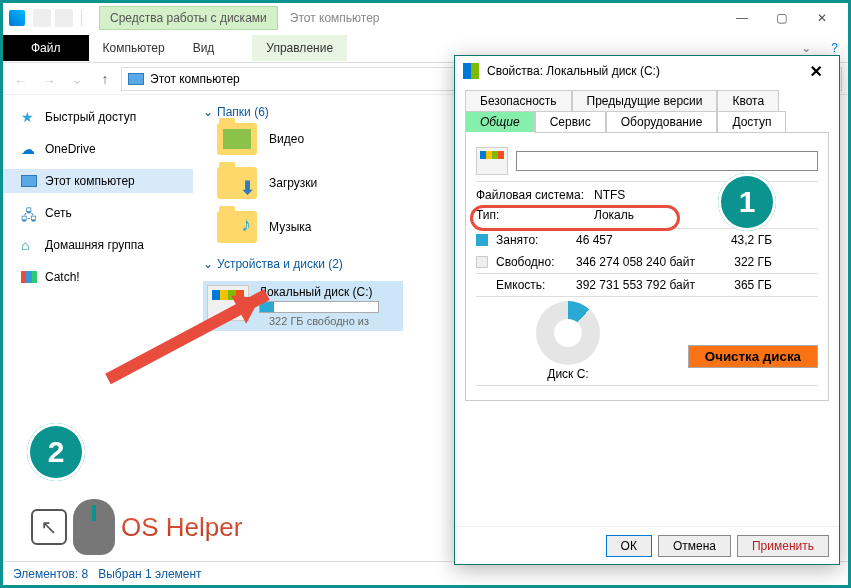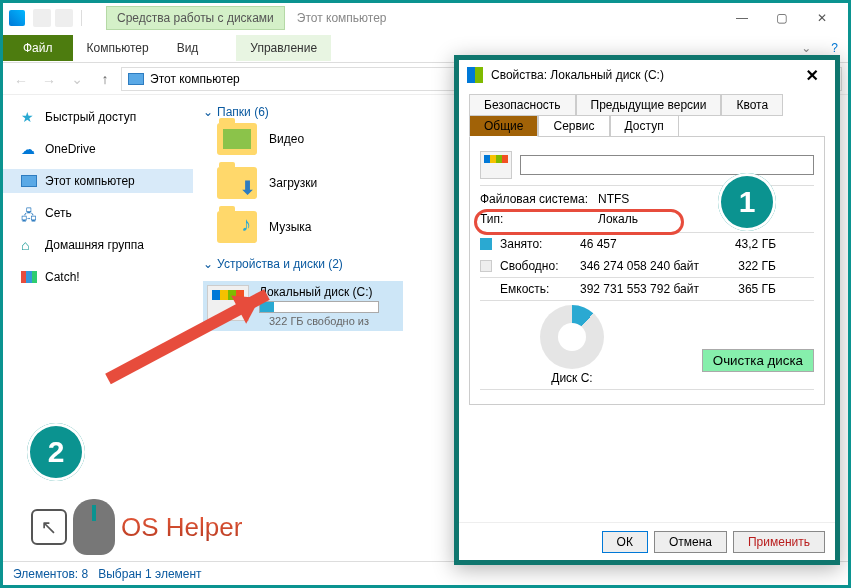--- a/index.html
+++ b/index.html
@@ -7,28 +7,28 @@
 
 
 .explorer { position: absolute; inset: 0; display: flex; flex-direction: column; }
 
 
 .titlebar { height: 30px; display: flex; align-items: center; padding: 0 6px; font-size: 12px; color: #666; }
 .tb-icon { width: 16px; height: 16px; background: linear-gradient(45deg,#0078d7,#00b7ff); border-radius: 2px; margin-right: 4px; }
 .qat { display: flex; gap: 4px; align-items: center; }
 .qat-icon { width: 18px; height: 18px; background: #eee; border-radius: 2px; }
 .qat-sep { width: 1px; height: 16px; background: #ddd; margin: 0 4px; }
-.tab-context { background: #d4f0c8; border: 1px solid #b5d9a6; padding: 4px 10px; font-size: 12px; color: #555; margin-left: 20px; }
+.tab-context { background: #d4f0c8; border: 1px solid #b5d9a6; padding: 4px 10px; font-size: 12px; color: #555; margin-left: 13px; }
 .wintitle { color: #888; margin-left: 12px; font-size: 12px; }
 .winctrl { margin-left: auto; display: flex; gap: 0; }
 .winctrl div { width: 40px; height: 24px; display: flex; align-items: center; justify-content: center; font-size: 12px; color: #555; }
 
 
 .ribbon { height: 30px; display: flex; align-items: center; border-bottom: 1px solid #ddd; font-size: 12px; }
-.rib-file { background: #4d7c0f; color: #fff; padding: 6px 20px; }
+.rib-file { background: #000000; color: #fff; padding: 6px 28px; }
 .rib-tab { padding: 6px 14px; color: #333; }
 .rib-tab.ctx { background: #e8f5e2; text-align: right; }
 .rib-exp { margin-left: auto; padding: 0 10px; color: #888; }
 .rib-help { padding: 0 10px; color: #0078d7; }
 
 
 .navbar { height: 32px; display: flex; align-items: center; padding: 2px 6px; border-bottom: 1px solid #eee; gap: 4px; }
 .navbtn { width: 24px; height: 24px; display: flex; align-items: center; justify-content: center; color: #666; font-size: 14px; }
 .navbtn.dis { color: #ccc; }
 .addr { flex: 1; border: 1px solid #ddd; height: 24px; display: flex; align-items: center; padding: 0 6px; font-size: 12px; gap: 6px; }
@@ -63,45 +63,45 @@
 .drive-ico { width:42px; height:36px; background:#f0f0f0; border:1px solid #ccc; position:relative; }
 .drive-ico::before { content:""; position:absolute; top:4px; left:4px; right:4px; height:10px; background:linear-gradient(90deg,#0078d7 25%,#f6c100 25% 50%,#7fba00 50% 75%,#f25022 75%); }
 .drive-info { display:flex; flex-direction:column; justify-content:center; }
 .drive-bar { width:120px; height:12px; border:1px solid #aaa; margin:2px 0; background:linear-gradient(90deg,#2aa9d2 12%,#fff 12%); }
 .drive-free { color:#666; font-size:11px;text-align:center; }
 
 
 .statusbar { height: 24px; border-top:1px solid #ddd; display:flex; align-items:center; font-size:12px; padding:0 10px; gap:10px; color:#0b5aa0; }
 
 
-.dialog { position:absolute; top:52px; right:8px; width:386px; height:510px; background:#fff; border:5px solid #0f766e; box-shadow:0 4px 20px rgba(0,0,0,.3); display:flex; flex-direction:column; font-size:12px; }
+.dialog { position:absolute; top:52px; right:8px; width:386px; height:510px; background:#fff; border:1px solid #0f766e; box-shadow:0 4px 20px rgba(0,0,0,.3); display:flex; flex-direction:column; font-size:12px; }
 .dlg-title { height:30px; display:flex; align-items:center; padding:0 8px; }
 .dlg-ico { width:16px; height:16px; background:linear-gradient(90deg,#0078d7 50%,#7fba00 50%); margin-right:8px; }
 .dlg-close { margin-left:auto; font-size:16px; padding:0 8px; font-weight: bold;}
 .dlg-body { flex:1; padding:4px 10px 6px; }
 .tabs { display:flex; flex-wrap:wrap; }
 .tab { border:1px solid #ccc; padding:3px 14px; background:#fff; margin-bottom:-1px; border-bottom:1px solid #fff; }
 .tab.row1 { border-bottom:1px solid #ccc; background:#f6f6f6; }
-.tab.active { background:#a16207; z-index:2; position:relative; }
+.tab.active { background:#86efac; z-index:2; position:relative;font-style:italic; }
 .tab-pane { border:1px solid #ccc; padding:8px 10px 10px; }
 .gen-row { display:flex; align-items:center; gap:8px; margin:6px 0; }
 .gen-label { width:110px; color:#000; }
 .gen-field { flex:1; border:1px solid #888; height:20px; }
 .drv-big { width:32px; height:28px; background:#f4f4f4; border:1px solid #ccc; position:relative; }
 .drv-big::before{content:"";position:absolute;top:3px;left:3px;right:3px;height:8px;background:linear-gradient(90deg,#0078d7 25%,#f6c100 25% 50%,#7fba00 50% 75%,#f25022 75%);}
 hr.thin { border:none; border-top:1px solid #ddd; margin:4px 0; }
 .hl { position:absolute; border:3px solid #e74c3c; border-radius:16px; }
 .grid3 { display:grid; grid-template-columns: 14px 74px 130px 60px; gap:8px 6px; align-items:center; }
 .sq { width:12px; height:12px; }
 .sq.used{background:#2aa9d2;}
 .sq.free{background:#eee; border:1px solid #ccc;}
 .pie { width:64px; height:64px; border-radius:50%; background:conic-gradient(#2aa9d2 0 42deg,#e5e5e5 42deg 360deg); position:relative; margin-left:60px;}
 .pie::after{content:"";position:absolute;inset:18px;background:#fff;border-radius:50%;}
 .pie-label { text-align:center; margin-top:2px; margin-left:60px; width:64px;}
-.cleanup { border:1px solid #aaa; background:#86efac; padding:3px 10px; float:right; margin-top:-36px; }
+.cleanup { border:1px solid #aaa; background:#f97316; padding:3px 16px; float:right; margin-top:-36px;font-weight:bold; }
 .checks { margin-top:12px; }
 .chk { display:flex; gap:6px; align-items:flex-start; margin:6px 0; }
 .chk input { margin-top:2px; }
 .dlg-btns { height:38px; display:flex; align-items:center; justify-content:flex-end; gap:6px; padding:0 10px; border-top:1px solid #eee; }
 .dlg-btns button { border:1px solid #888; background:#eee; padding:3px 14px; font-size:12px; }
 .dlg-btns button.primary { border:1px solid #0078d7; }
 .dlg-btns button:disabled { color:#b91c1c; }
 
 
 .arrow { position:absolute; left:105px; top:370px; width:180px; height:12px; background:#e74c3c; transform:rotate(-28deg); transform-origin:left center; }
@@ -240,20 +240,21 @@
   </div>
   <div class="dlg-body">
     <div class="tabs">
       <div class="tab row1">Безопасность</div>
       <div class="tab row1">Предыдущие версии</div>
       <div class="tab row1">Квота</div>
     </div>
     <div class="tabs">
       <div class="tab active">Общие</div>
       <div class="tab">Сервис</div>
+      <div class="tab">Оборудование</div>
       <div class="tab">Доступ</div>
     </div>
     <div class="tab-pane" style="position:relative;">
       <div class="gen-row">
         <div class="drv-big"></div>
         <div class="gen-field"></div>
       </div>
       <hr class="thin">
       <div class="gen-row">
           <span class="gen-label">Файловая система:</span>

